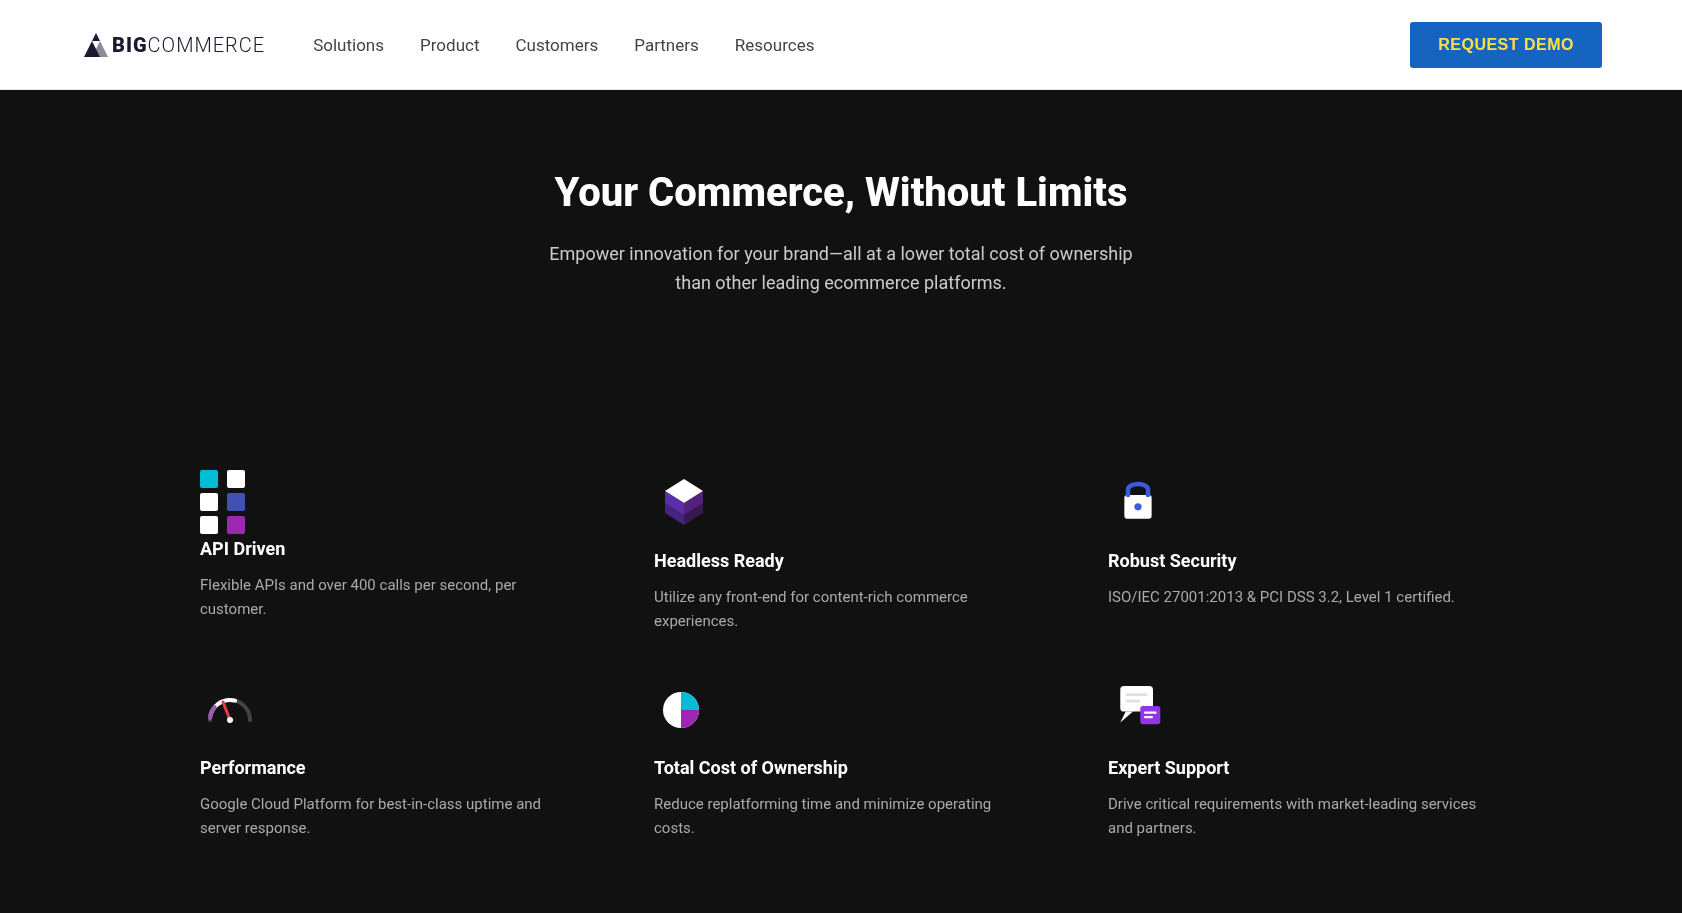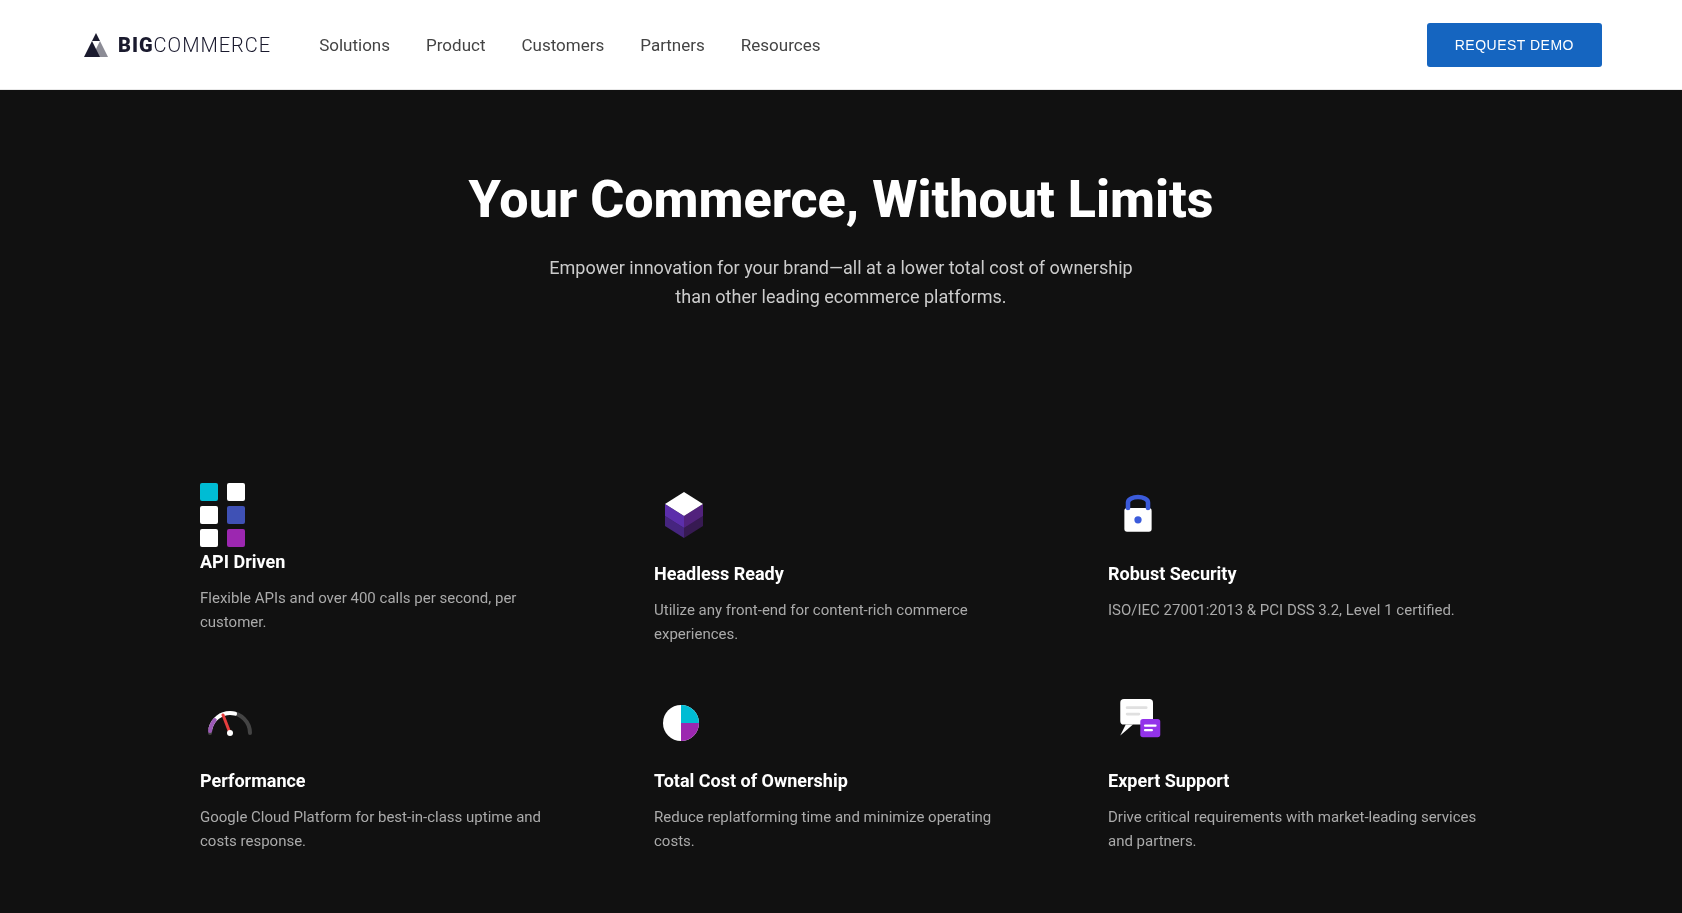--- a/index.html
+++ b/index.html
@@ -16,21 +16,21 @@
       border-bottom: 1px solid #e8e8e8;
     }
     .navbar-left {
       display: flex;
       align-items: center;
       gap: 48px;
     }
     .logo {
       display: flex;
       align-items: center;
-      gap: 6px;
+      gap: 0;
     }
     .logo-icon {
       width: 32px;
       height: 32px;
     }
     .logo-text {
       font-size: 20px;
       font-weight: 700;
       color: #1a1a2e;
       letter-spacing: 1px;
@@ -45,39 +45,39 @@
     }
     .nav-links li a {
       text-decoration: none;
       color: #444;
       font-size: 17px;
       font-weight: 400;
     }
 
     .btn-demo {
       background: #1565c0;
-      color: #ffffff;
+      color: #fde047;
       border: none;
       padding: 14px 28px;
-      font-size: 14px;
-      font-weight: 400;
+      font-size: 16px;
+      font-weight: 700;
       letter-spacing: 0.5px;
       cursor: pointer;
       border-radius: 3px;
     }
 
     
     .hero {
       background: #111111;
       padding: 80px 80px 60px;
       text-align: center;
       color: #fff;
     }
     .hero-title {
-      font-size: 52px;
+      font-size: 40px;
       font-weight: 800;
       color: #ffffff;
       margin-bottom: 24px;
       line-height: 1.15;
     }
     .hero-subtitle {
       font-size: 18px;
       color: #cccccc;
       line-height: 1.6;
       max-width: 600px;
@@ -230,21 +230,21 @@
     <div class="feature-icon-wrapper icon-performance">
       <svg viewBox="0 0 50 50" fill="none">
         <path d="M5 38 A20 20 0 0 1 45 38" stroke="#444" stroke-width="4" fill="none" stroke-linecap="round"></path>
         <path d="M5 38 A20 20 0 0 1 45 38" stroke="white" stroke-width="4" fill="none" stroke-linecap="round" stroke-dasharray="31.4 31.4" stroke-dashoffset="-5"></path>
         <line x1="25" y1="38" x2="18" y2="20" stroke="#e53e3e" stroke-width="3" stroke-linecap="round"></line>
         <circle cx="25" cy="38" r="3" fill="white"></circle>
         <path d="M5 38 A20 20 0 0 1 45 38" stroke="#9b59b6" stroke-width="4" fill="none" stroke-linecap="round" stroke-dasharray="12 50" stroke-dashoffset="-2"></path>
       </svg>
     </div>
     <div class="feature-title">Performance</div>
-    <div class="feature-desc">Google Cloud Platform for best-in-class uptime and costs response.</div>
+    <div class="feature-desc">Google Cloud Platform for best-in-class uptime and server response.</div>
   </div>
 
   <div class="feature-item">
     <div class="feature-icon-wrapper icon-tco">
       <svg viewBox="0 0 50 50" fill="none">
         <circle cx="22" cy="28" r="18" fill="white"></circle>
         <path d="M22 28 L22 10 A18 18 0 0 1 40 28 Z" fill="#00bcd4"></path>
         <path d="M22 28 L40 28 A18 18 0 0 1 22 46 Z" fill="#9c27b0"></path>
       </svg>
     </div>

